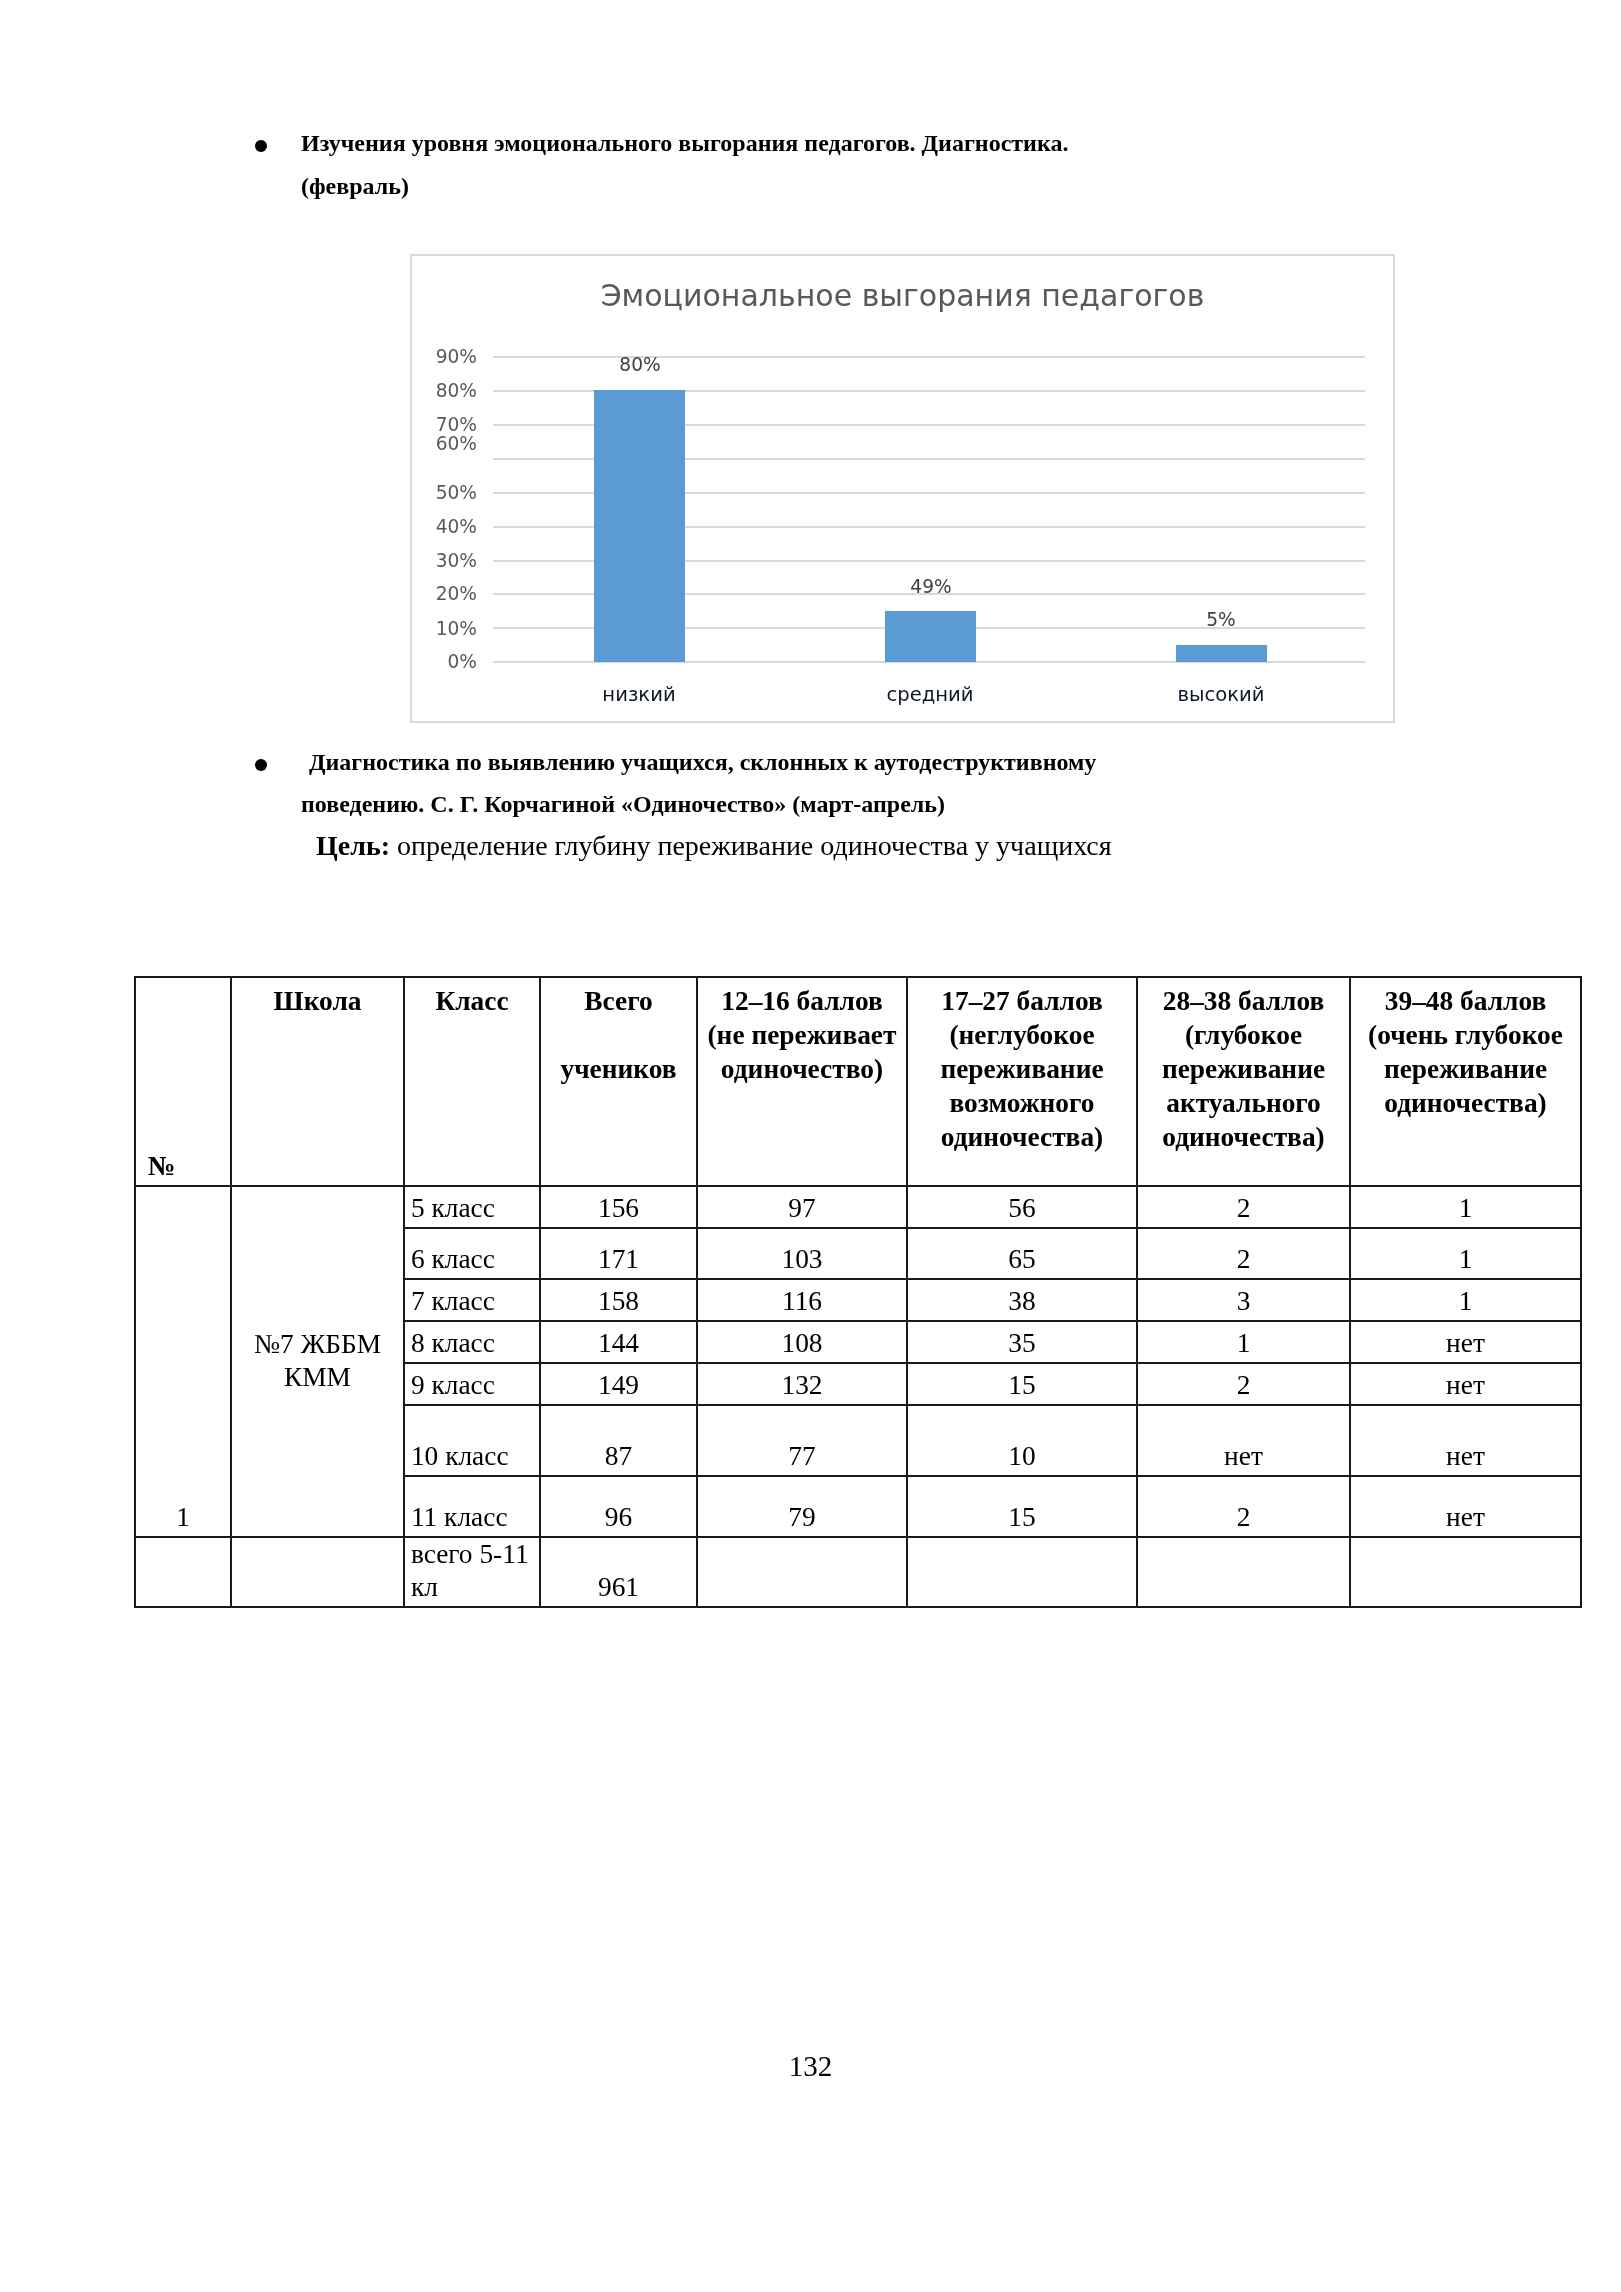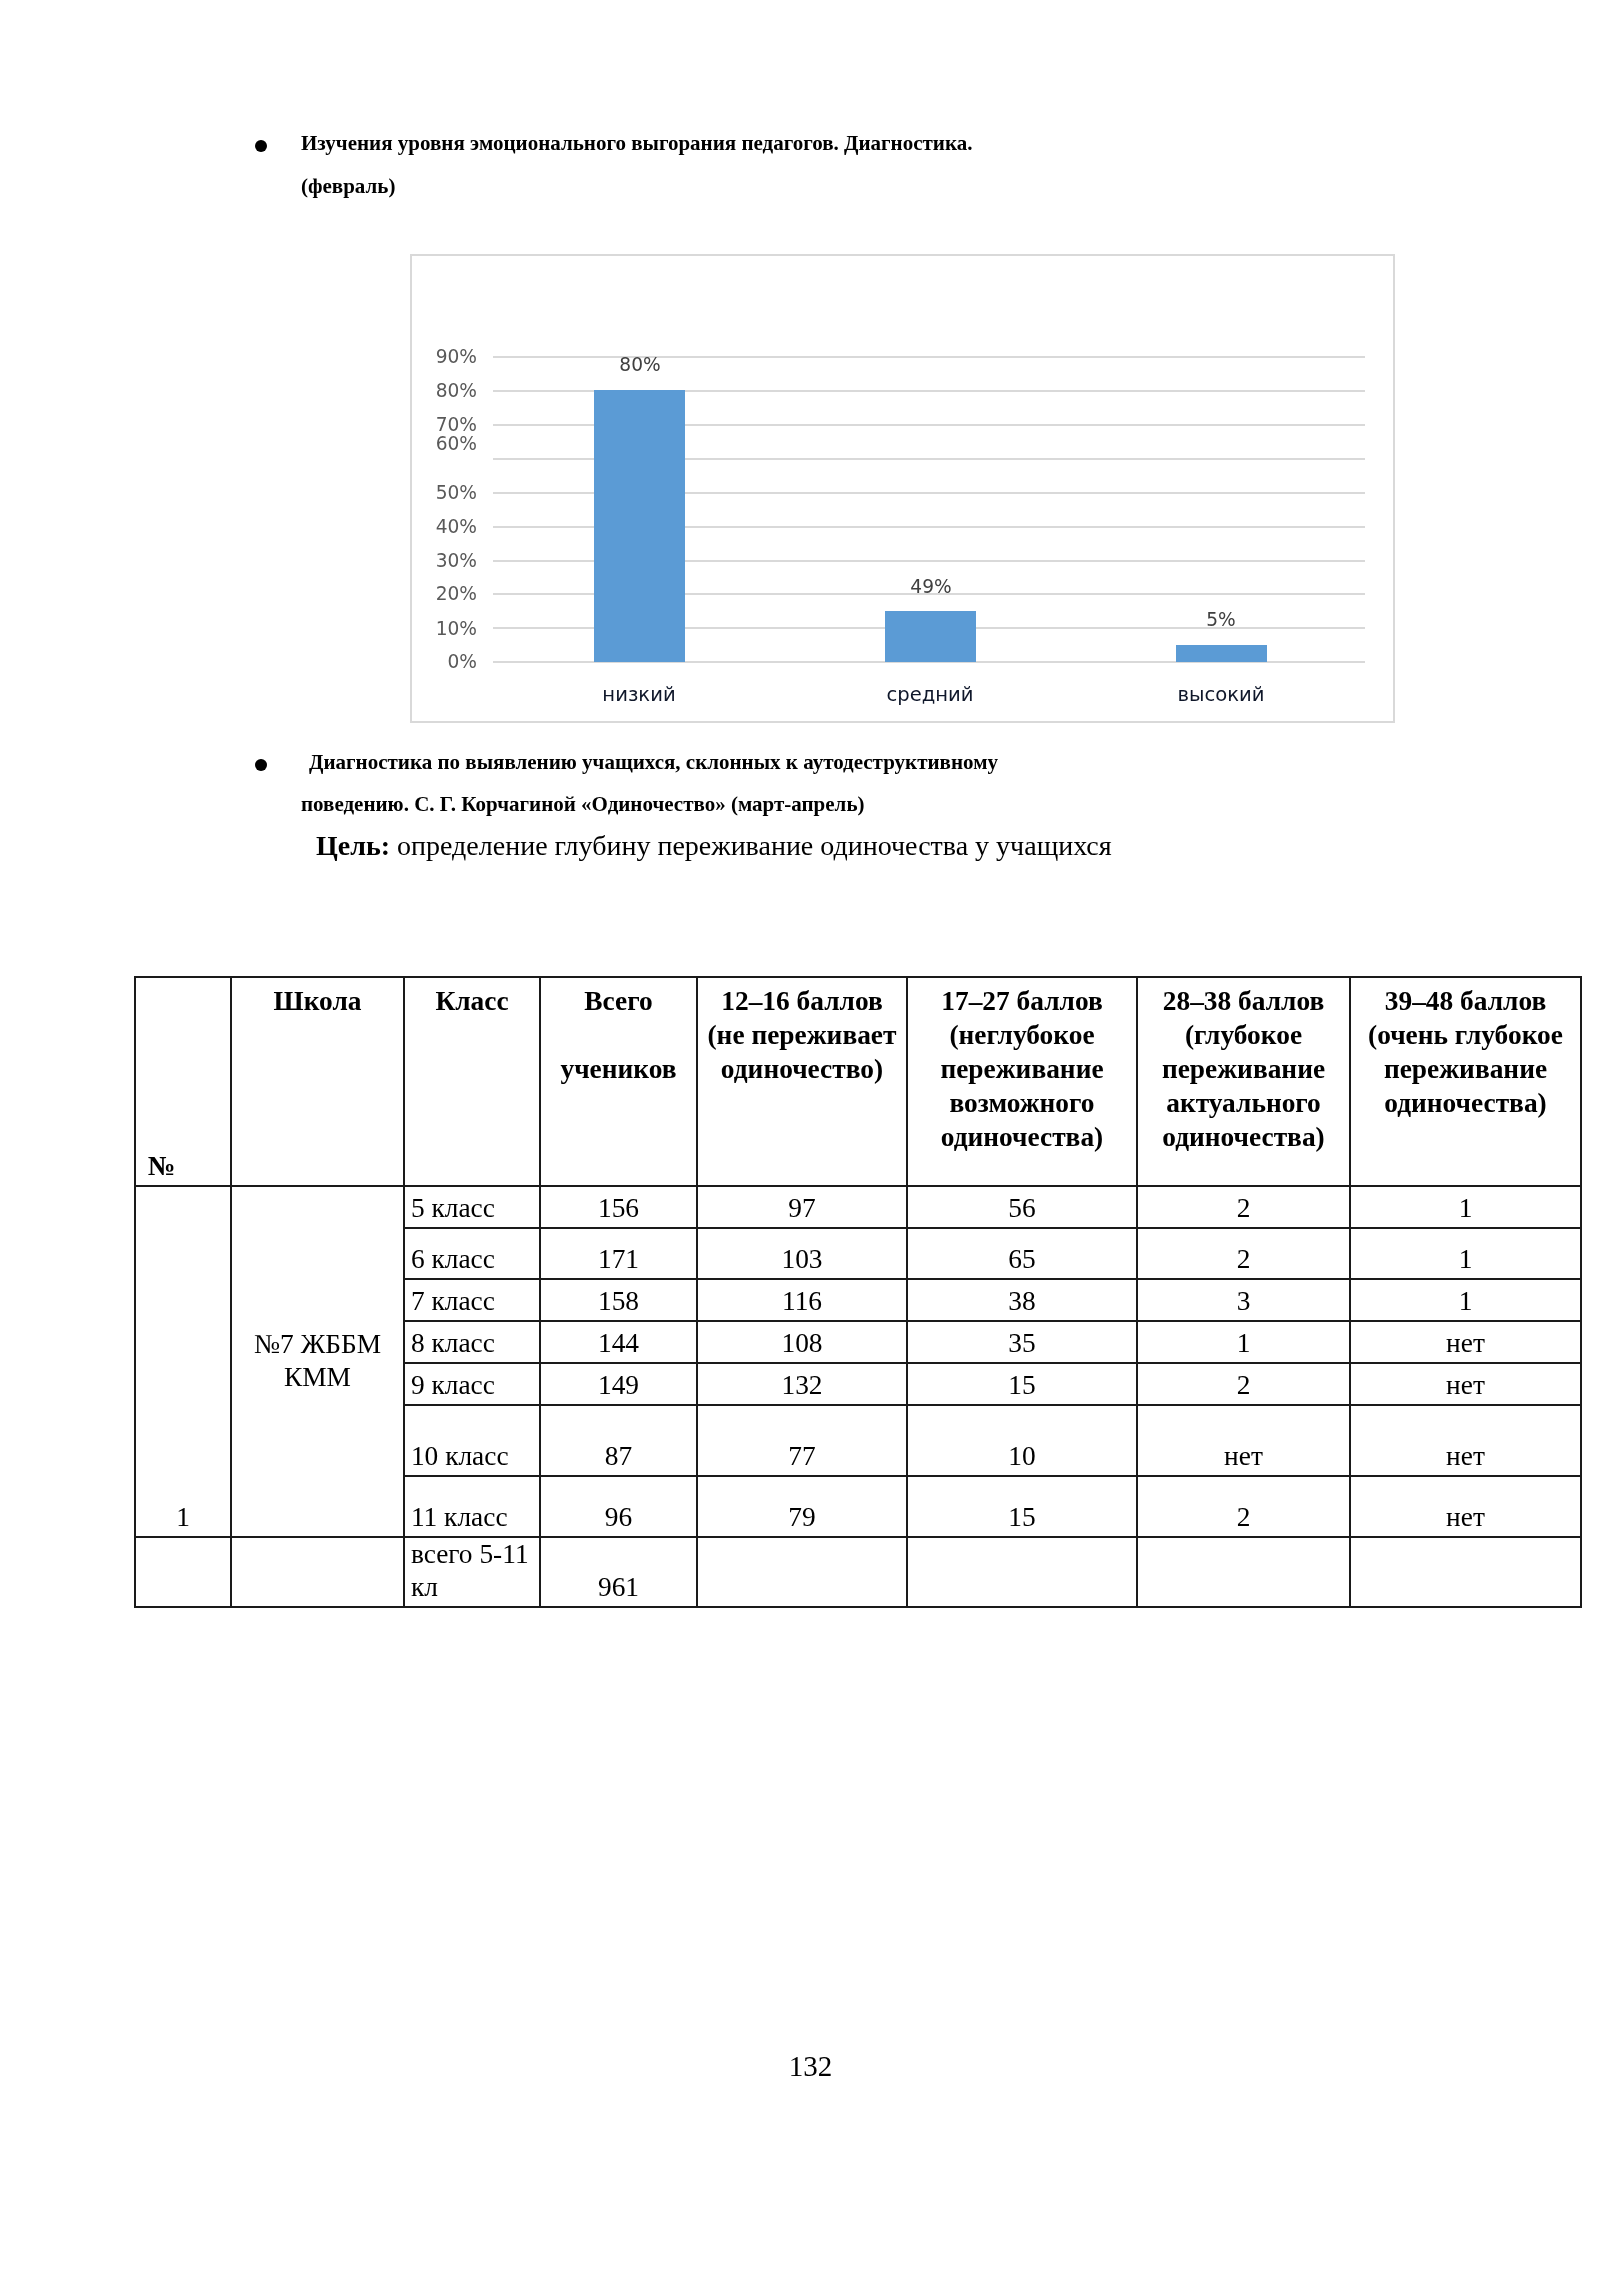--- a/index.html
+++ b/index.html
@@ -1,21 +1,21 @@
 <!DOCTYPE html>
 <html><head>
 <meta charset="utf-8">
 <style>
   html, body { margin: 0; padding: 0; background: #ffffff; }
   body { width: 1621px; height: 2293px; position: relative; overflow: hidden;
          font-family: "Liberation Serif", "DejaVu Serif", serif; color: #000; }
 
   
   .bullet { position: absolute; width: 11.8px; height: 11.8px; border-radius: 50%; background: #000; }
-  .heading { position: absolute; font-weight: bold; font-size: 21px; line-height: 42px; white-space: nowrap; }
+  .heading { position: absolute; font-weight: bold; font-size: 24px; line-height: 42px; white-space: nowrap; }
   .goal { position: absolute; font-size: 28px; line-height: 42px; white-space: nowrap; }
   .goal b { font-weight: bold; }
 
   
   .chart { position: absolute; left: 410px; top: 254px; width: 985px; height: 469px;
            border: 2px solid #d9d9d9; box-sizing: border-box; background: #fff;
            font-family: "DejaVu Sans", "Liberation Sans", sans-serif; color: #595959; }
   .chart-title { position: absolute; left: 0; right: 0; top: 21.6px; text-align: center;
                  font-size: 30px; color: #595959; }
   .gridline { position: absolute; left: 81px; width: 872px; height: 2px; background: #d9d9d9; }
@@ -37,20 +37,21 @@
   .page-num { position: absolute; left: 0; width: 1621px; top: 2050px; text-align: center; font-size: 29px; }
 </style>
 </head>
 <body>
 
 <div class="bullet" style="left:255px; top:140px;"></div>
 <div class="heading" style="left:301px; top:122px;">Изучения уровня эмоционального выгорания педагогов. Диагностика.</div>
 <div class="heading" style="left:301px; top:165px;">(февраль)</div>
 
 <div class="chart">
+  <div class="chart-title">Эмоциональное выгорания педагогов</div>
 
   <div class="gridline" style="top:100px;"></div>
   <div class="gridline" style="top:134px;"></div>
   <div class="gridline" style="top:168px;"></div>
   <div class="gridline" style="top:202px;"></div>
   <div class="gridline" style="top:236px;"></div>
   <div class="gridline" style="top:270px;"></div>
   <div class="gridline" style="top:304px;"></div>
   <div class="gridline" style="top:337px;"></div>
   <div class="gridline" style="top:371px;"></div>

